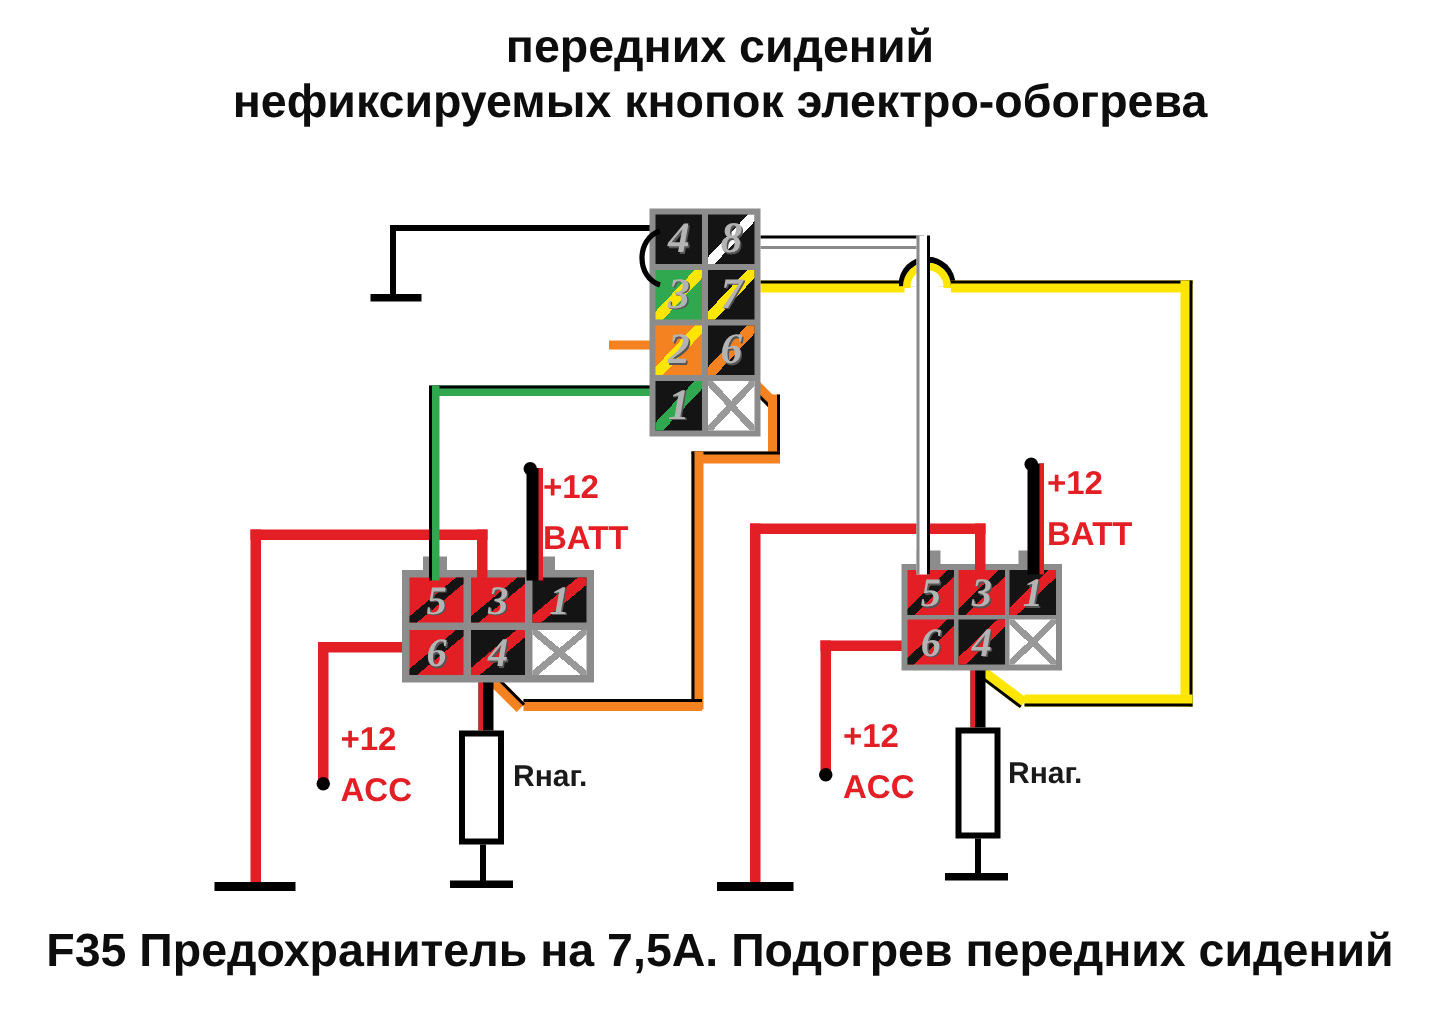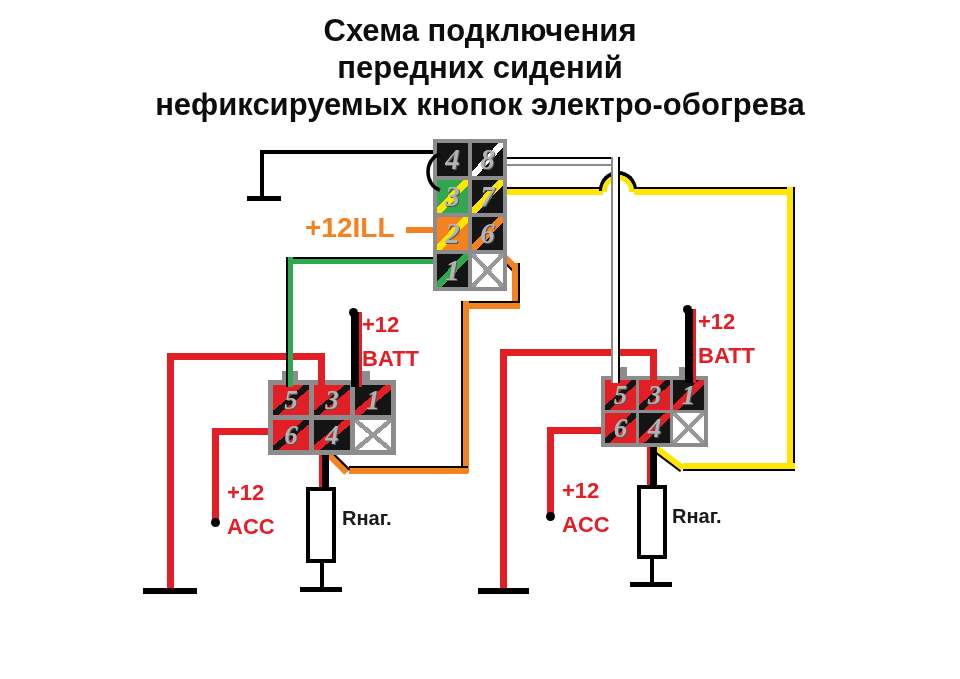--- a/index.html
+++ b/index.html
@@ -42,21 +42,20 @@
   .cap { position: absolute; width: 9px; height: 9px; background: #000; border-radius: 50%; z-index: 6; }
   .bar { position: absolute; background: #000; z-index: 6; }
   .resistor { position: absolute; width: 30px; background: #fff; border: 4px solid #000; z-index: 6; }
 </style>
 </head>
 <body>
 
 <div class="canvas">
 
   <div class="title">
-    <div>Схема подключения</div>
     <div>передних сидений</div>
     <div>нефиксируемых кнопок электро-обогрева</div>
   </div>
 
   <div class="w" style="left:262px;top:150px;width:175px;height:4px;background:#000"></div>
   <div class="w" style="left:260px;top:150px;width:4px;height:48px;background:#000"></div>
   <div class="bar" style="left:247px;top:196px;width:34px;height:5px"></div>
   <svg class="abs" style="left:418px;top:150px;z-index:4" width="24" height="44" viewBox="0 0 24 44">
     <path d="M22,4 C6,9 6,35 22,40" stroke="#000" stroke-width="3.5" fill="none"></path>
   </svg>
@@ -143,21 +142,20 @@
     <div class="notch" style="left:10px"></div>
     <div class="notch" style="left:78px"></div>
     <div class="cell rd s-black" style="font-size:27px">5</div>
     <div class="cell rd s-black" style="font-size:27px">3</div>
     <div class="cell bk s-red" style="font-size:27px">1</div>
     <div class="cell rd s-black" style="font-size:27px">6</div>
     <div class="cell bk s-red" style="font-size:27px">4</div>
     <div class="cell xx" style="font-size:27px"></div>
   </div>
 
-  <div class="txt org-t" style="left:305px;top:212px">+12ILL</div>
 
   <div class="txt red-t" style="left:362px;top:308px">
     <div>+12</div>
     <div>BATT</div>
   </div>
   <div class="txt red-t" style="left:698px;top:305px">
     <div>+12</div>
     <div>BATT</div>
   </div>
 
@@ -166,14 +164,15 @@
     <div>ACC</div>
   </div>
   <div class="txt red-t" style="left:562px;top:474px">
     <div>+12</div>
     <div>ACC</div>
   </div>
 
   <div class="txt blk-t" style="left:342px;top:507px">Rнаг.</div>
   <div class="txt blk-t" style="left:672px;top:505px">Rнаг.</div>
 
+  <div class="footer">F35 Предохранитель на 7,5А. Подогрев передних сидений</div>
 
 </div>
 
 </body></html>

